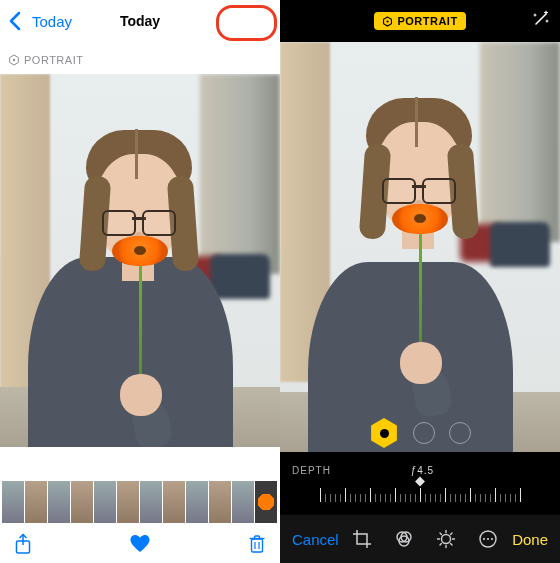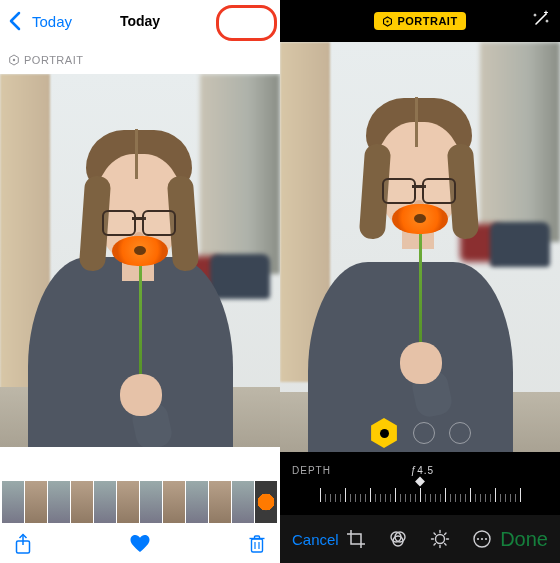--- a/index.html
+++ b/index.html
@@ -67,21 +67,21 @@
   .depth-row{position:absolute;left:0;right:0;top:462px;height:16px;display:flex;align-items:center;justify-content:space-between;padding:0 12px;color:#a9a9ab;font-size:10px;letter-spacing:1px;}
   .fval{color:#d9d9dc;}
   .ruler{position:absolute;left:0;right:0;top:480px;height:22px;display:flex;align-items:flex-end;justify-content:center;padding:0 10px;}
   .tickrow{display:flex;gap:4px;align-items:flex-end;}
   .tick{width:1px;height:8px;background:#6f6f72;}
   .tick.maj{height:14px;background:#e4e4e7;}
   .diamond{position:absolute;left:50%;top:478px;transform:translateX(-50%) rotate(45deg);width:7px;height:7px;background:#e4e4e7;}
   
   .r-bar{position:absolute;left:0;right:0;bottom:0;height:48px;display:flex;align-items:center;justify-content:space-between;padding:0 12px;background:#141414;}
   .r-cancel{color:#0a84ff;font-size:15px;}
-  .r-done{color:#15803d;font-size:20px;}
+  .r-done{color:#fde047;font-size:15px;}
   .r-tools{display:flex;gap:22px;align-items:center;color:#cfcfd3;}
   .r-tools .ti{width:20px;height:20px;display:flex;align-items:center;justify-content:center;}
   svg{display:block;}
 </style>
 </head>
 <body>
 
 <div class="stage">
 
   <div class="pane pane-left">

